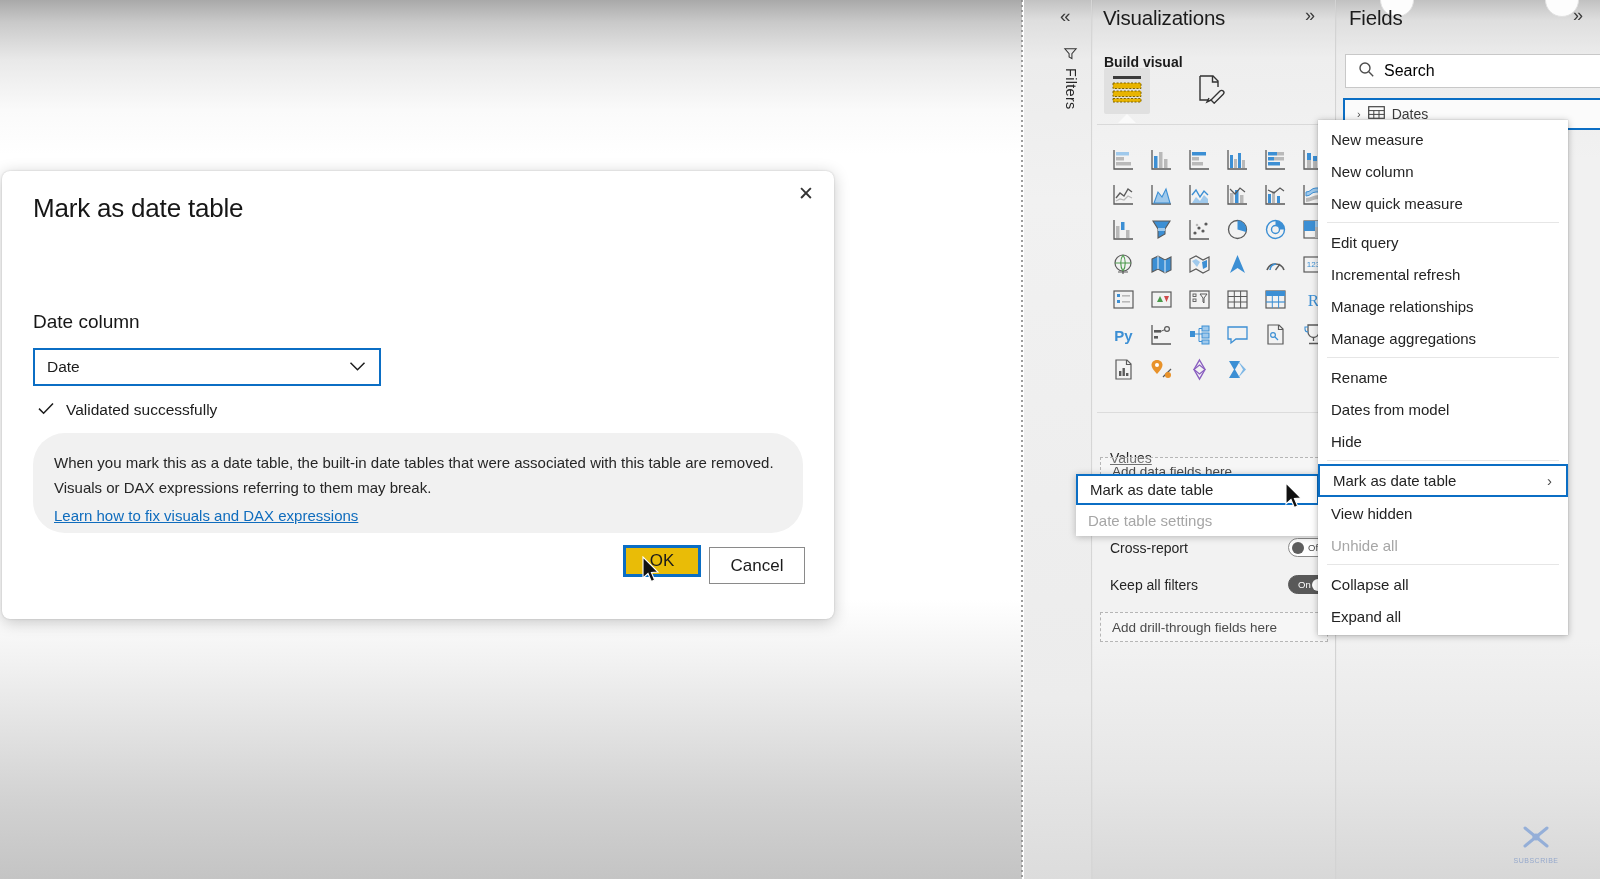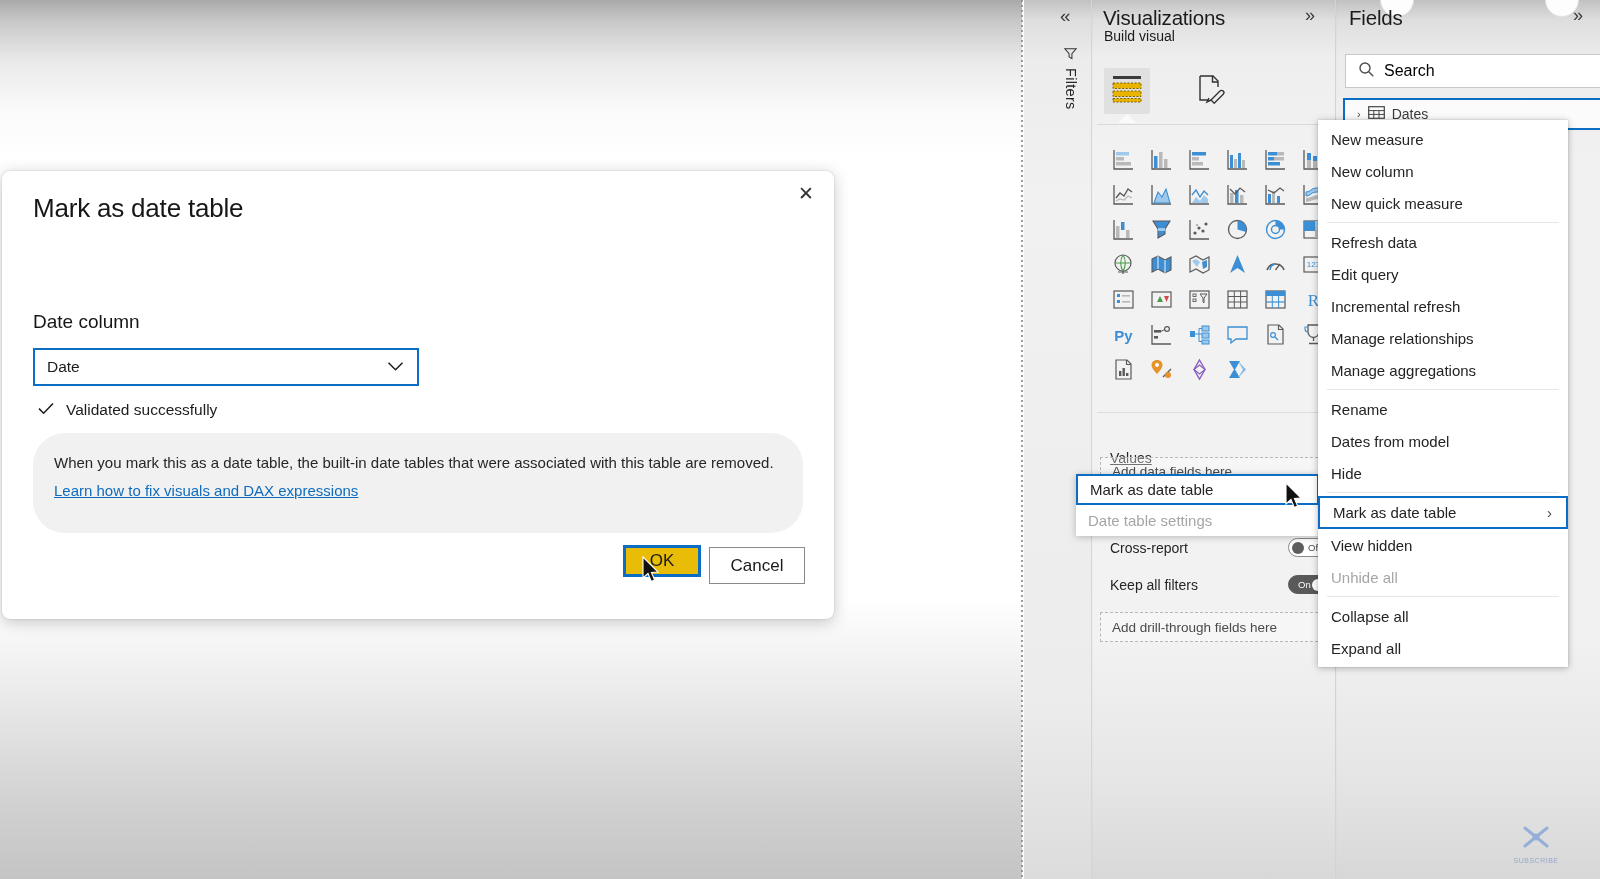--- a/index.html
+++ b/index.html
@@ -62,22 +62,22 @@
   }
   .viz-title {
     position: absolute; left: 1103px; top: 6px;
     font-size: 20.5px; color: #1b1b1b; letter-spacing: -.2px;
   }
   .viz-expand {
     position: absolute; left: 1305px; top: 6px;
     font-size: 18px; color: #3b3b3b; cursor: pointer; line-height: 1;
   }
   .build-visual-label {
-    position: absolute; left: 1104px; top: 28px;
-    font-size: 14px; color: #1b1b1b; font-weight: 400;
+    position: absolute; left: 1104px; top: 54px;
+    font-size: 14px; color: #1b1b1b; font-weight: 700;
   }
 
   .build-tabs {
     position: absolute; left: 1104px; top: 68px; width: 230px; height: 56px;
   }
   .bt-btn {
     position: absolute; top: 0; width: 46px; height: 46px;
     display: flex; align-items: center; justify-content: center;
     cursor: pointer; border-radius: 2px;
   }
@@ -219,21 +219,21 @@
   .dlg-desc {
     position: absolute; left: 31px; top: 74px; width: 740px;
     font-size: 15.5px; color: #323232; line-height: 26px;
   }
   .dlg-desc a { color: #0f6cbd; text-decoration: underline; }
   .dlg-sub {
     position: absolute; left: 31px; top: 140px;
     font-size: 19px; color: #171717;
   }
   .dlg-select {
-    position: absolute; left: 31px; top: 177px; width: 386px; height: 38px;
+    position: absolute; left: 31px; top: 177px; width: 348px; height: 38px;
     border: 2px solid #0b6ec4; background: #fff;
     display: flex; align-items: center; justify-content: space-between;
     padding: 0 13px 0 12px; cursor: pointer;
   }
   .dlg-select .selval { font-size: 15.5px; color: #1c1c1c; }
   .dlg-valid {
     position: absolute; left: 36px; top: 230px;
     display: flex; align-items: center; gap: 12px;
     font-size: 15.5px; color: #1c1c1c;
   }
@@ -678,23 +678,20 @@
         <span>New measure</span>
       </div>
       <div class="ctx-item">
         <span>New column</span>
       </div>
       <div class="ctx-item">
         <span>New quick measure</span>
       </div>
       <div class="ctx-sep"></div>
       <div class="ctx-item">
-        <span>Refresh data</span>
-      </div>
-      <div class="ctx-item">
         <span>Edit query</span>
       </div>
       <div class="ctx-item">
         <span>Incremental refresh</span>
       </div>
       <div class="ctx-item">
         <span>Manage relationships</span>
       </div>
       <div class="ctx-item">
         <span>Manage aggregations</span>
@@ -744,20 +741,21 @@
     <div class="dlg-valid">
       <span>
         <svg width="16" height="13" viewBox="0 0 16 13">
           <path d="M1 6.6 L5.6 11.2 L15 1.4" fill="none" stroke="#1c1c1c" stroke-width="1.5"></path>
         </svg>
       </span>
       <span>Validated successfully</span>
     </div>
     <div class="dlg-note">
       <p>When you mark this as a date table, the built-in date tables that were associated with this table are removed.</p>
+      <p>Visuals or DAX expressions referring to them may break.</p>
       <a href="#">Learn how to fix visuals and DAX expressions</a>
     </div>
     <div class="dlg-ok">OK</div>
     <div class="dlg-cancel">Cancel</div>
   </div>
 
   <div class="cursor" style="left:641px; top:556px;">
     <svg width="20" height="28" viewBox="0 0 20 28">
       <path d="M2 1 L2 22 L7 17.5 L10.3 25.5 L13.6 24 L10.4 16.4 L17 16 Z" fill="#111" stroke="#fff" stroke-width="1.1"></path>
     </svg>

